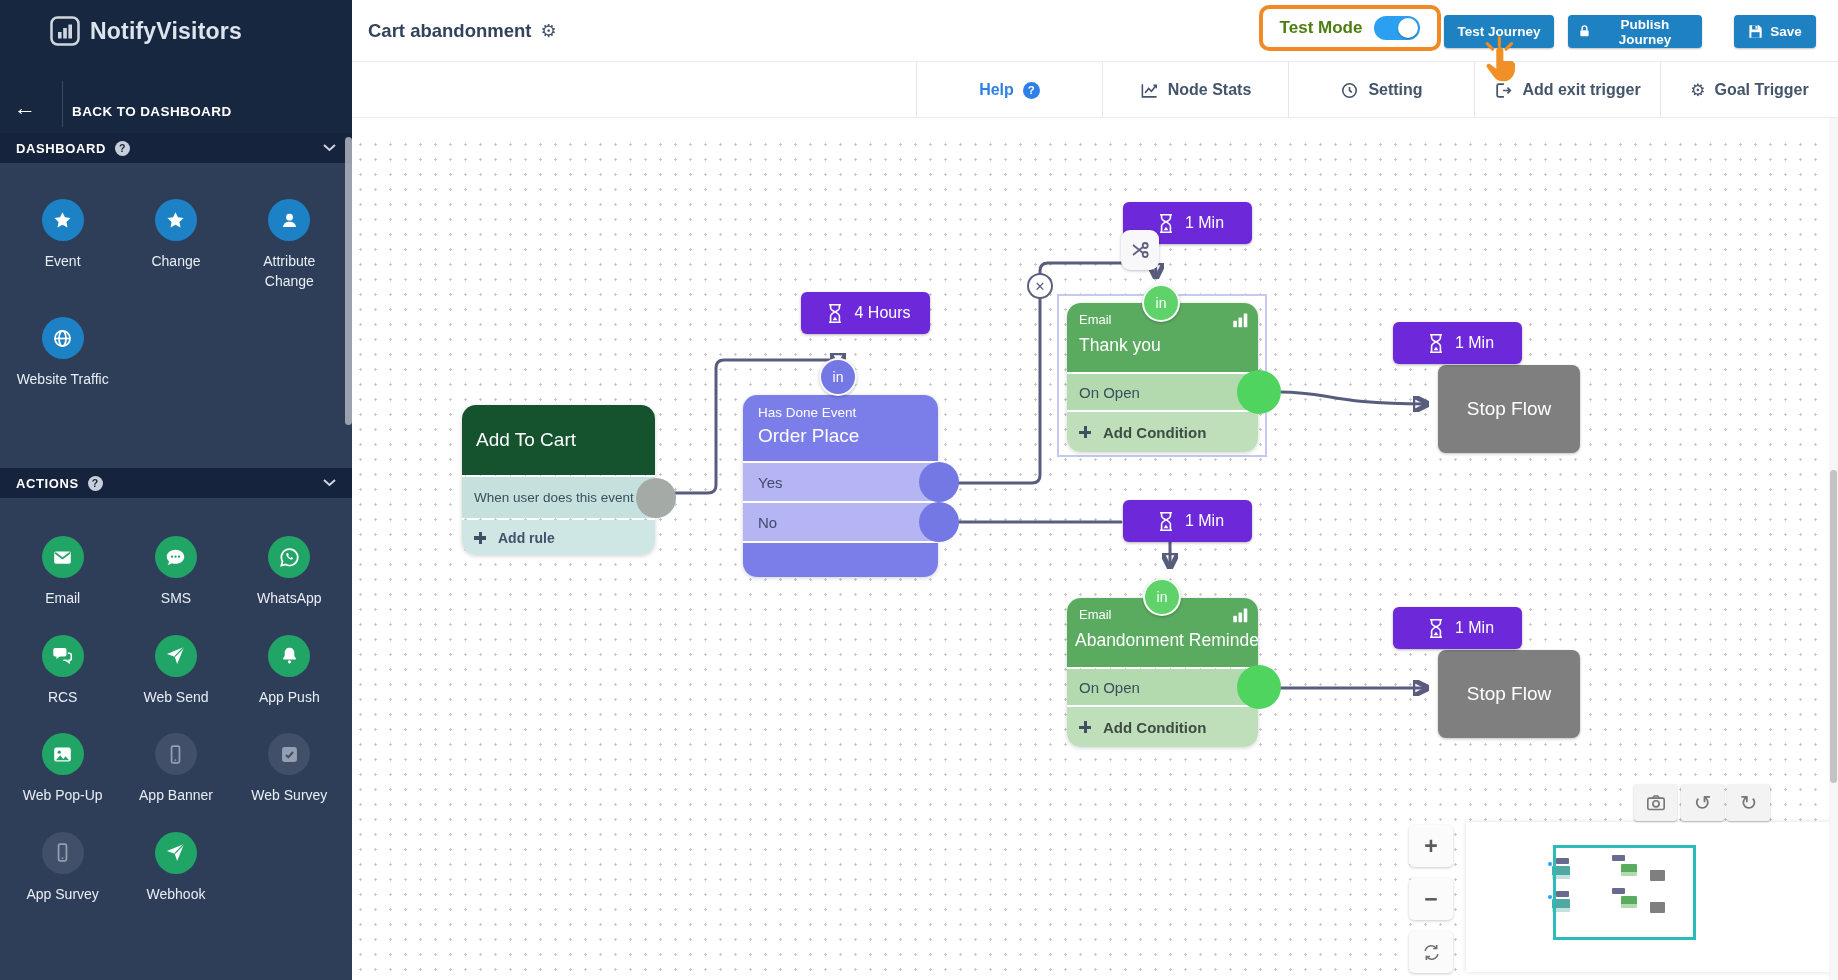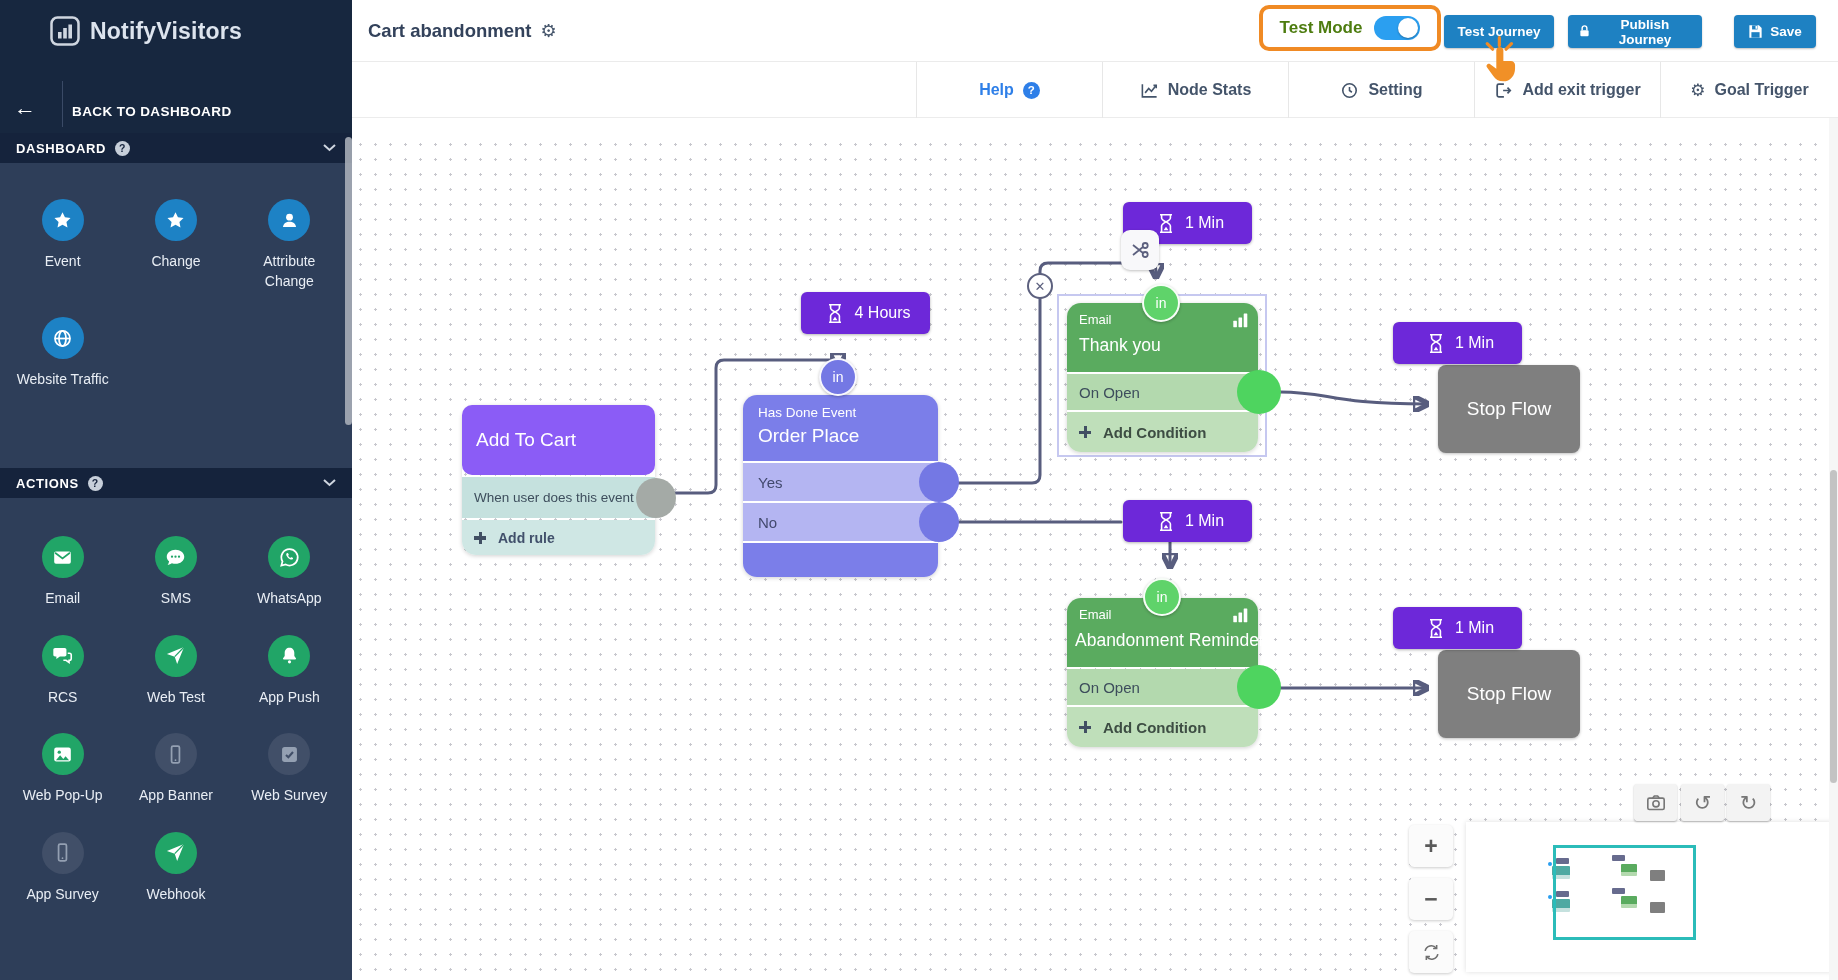--- a/index.html
+++ b/index.html
@@ -60,21 +60,21 @@
   .row.last{border-radius:0 0 14px 14px;}
   .port{position:absolute;top:50%;transform:translateY(-50%);border-radius:50%;z-index:11;cursor:pointer;}
   .inb{position:absolute;width:38px;height:38px;border-radius:50%;border:2px solid rgba(255,255,255,.95);color:#fff;display:flex;align-items:center;justify-content:center;font-size:14px;z-index:12;box-shadow:0 1px 3px rgba(0,0,0,.25);}
   .plus{position:relative;width:12px;height:12px;margin-right:12px;flex:0 0 auto;}
   .plus::before,.plus::after{content:"";position:absolute;background:#414f63;}
   .plus::before{left:4.5px;top:0;width:3.5px;height:12px;}
   .plus::after{left:0;top:4.5px;width:12px;height:3.5px;}
 
   
   .n-teal{left:462px;top:405px;width:193px;}
-  .n-teal .hd{background:#8b5cf6;height:70px;padding:24px 14px 0;font-size:19px;border-radius:10px;}
+  .n-teal .hd{background:#14532d;height:70px;padding:24px 14px 0;font-size:19px;}
   .n-teal .r1{background:#c5e1de;height:41px;padding:0 12px;font-size:13.5px;}
   .n-teal .r2{background:#cfe7e4;height:35px;padding:0 12px;font-size:14px;font-weight:600;color:#41506b;}
   .port.gray{width:40px;height:40px;background:#a4aaa6;right:-21px;}
 
   
   .n-purple{left:743px;top:395px;width:195px;}
   .n-purple .hd{background:#7b7ee9;height:66px;padding:10px 15px 0;}
   .n-purple .hd .sm{font-size:13.5px;margin-bottom:5px;}
   .n-purple .hd .lg{font-size:19px;}
   .n-purple .row{background:#b4b5f2;height:38px;padding:0 15px;font-size:15px;color:#42496e;}
@@ -318,21 +318,21 @@
         </span>
         <span class="s-label">RCS</span>
       </div>
       <div class="s-item">
         <span class="circ green">
           <svg width="21" height="21" viewBox="0 0 24 24">
               <path d="M2.2 10.4L21.8 2.3l-7.9 19.4-2.8-8.4z" fill="#fff"></path>
               <path d="M11.1 13.3l10.7-11" stroke="#21a567" stroke-width="1.4"></path>
             </svg>
         </span>
-        <span class="s-label">Web Test</span>
+        <span class="s-label">Web Send</span>
       </div>
       <div class="s-item">
         <span class="circ green">
           <svg width="21" height="21" viewBox="0 0 24 24" fill="#fff">
               <path d="M12 3c3.3 0 5.5 2.4 5.5 5.8v3.7l1.8 2.7c.4.6 0 1.4-.8 1.4H5.5c-.8 0-1.2-.8-.8-1.4l1.8-2.7V8.8C6.5 5.4 8.7 3 12 3z"></path>
               <circle cx="12" cy="19.2" r="1.8"></circle>
             </svg>
         </span>
         <span class="s-label">App Push</span>
       </div>

